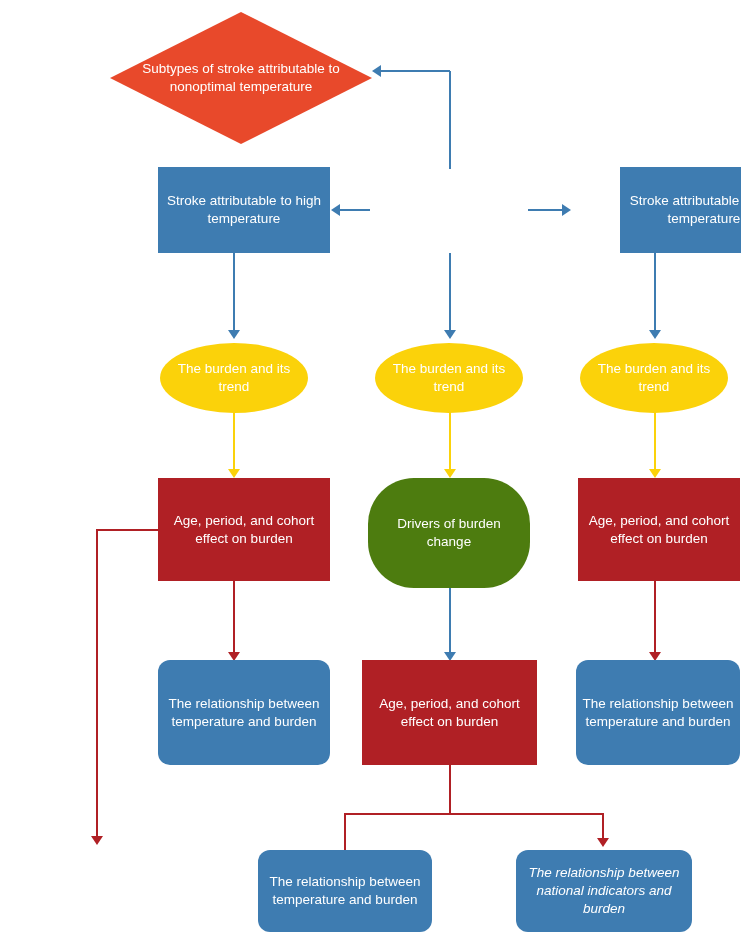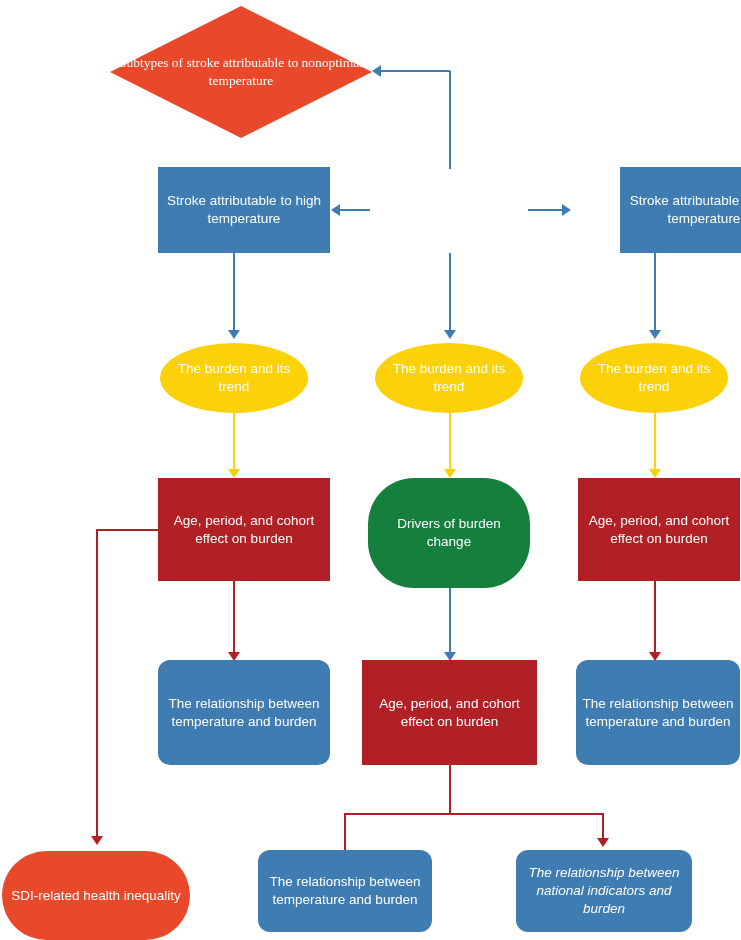--- a/index.html
+++ b/index.html
@@ -29,21 +29,21 @@
     padding: 2px 6px;
     z-index: 3;
   }
   .node span { display: block; width: 100%; }
 
   
   .sq-blue   { background: #3E7CB1; }
   .rr-blue   { background: #3E7CB1; border-radius: 12px; }
   .sq-red    { background: #B02025; }
   .ellipse-y { background: #FBD20A; border-radius: 50%; }
-  .stadium-dk{ background: #15803d; border-radius: 46px; }
+  .stadium-dk{ background: #4d7c0f; border-radius: 46px; }
   .stadium-or{ background: #E8492B; border-radius: 46px; }
 
   .diamond {
     position: absolute;
     z-index: 3;
   }
   .diamond .dlabel {
     position: absolute;
     inset: 0;
     display: flex;
@@ -147,21 +147,21 @@
   </div>
 
   <div class="conn">
     <div class="vline c-red" style="left:449px; top:765px; width:2px; height:49px;"></div>
     <div class="hline c-red" style="left:344px; top:813px; width:260px; height:2px;"></div>
     <div class="vline c-red" style="left:344px; top:813px; width:2px; height:38px;"></div>
     <div class="vline c-red" style="left:602px; top:813px; width:2px; height:26px;"></div>
     <div class="arrow a-down-red" style="left:597px; top:838px;"></div>
   </div>
 
-  <div class="diamond" style="left:110px; top:6px; width:262px; height:132px;font-family:Liberation Serif, serif;">
+  <div class="diamond" style="left:110px; top:12px; width:262px; height:132px;">
     <svg width="262" height="132" viewBox="0 0 262 132">
       <polygon points="131,0 262,66 131,132 0,66" fill="#E8492B"></polygon>
     </svg>
     <div class="dlabel">Subtypes of stroke attributable to nonoptimal temperature</div>
   </div>
 
   <div class="node sq-blue" style="left:158px; top:167px; width:172px; height:86px;">
     <span>Stroke attributable to high temperature</span>
   </div>
 
@@ -199,23 +199,20 @@
   </div>
 
   <div class="node sq-red" style="left:362px; top:660px; width:175px; height:105px;">
     <span>Age, period, and cohort effect on burden</span>
   </div>
 
   <div class="node rr-blue" style="left:576px; top:660px; width:164px; height:105px;">
     <span>The relationship between temperature and burden</span>
   </div>
 
-  <div class="node stadium-or" style="left:2px; top:851px; width:188px; height:89px;">
-    <span>SDI-related health inequality</span>
-  </div>
 
   <div class="node rr-blue" style="left:258px; top:850px; width:174px; height:82px;">
     <span>The relationship between temperature and burden</span>
   </div>
 
   <div class="node rr-blue" style="left:516px; top:850px; width:176px; height:82px;font-style:italic;">
     <span>The relationship between national indicators and burden</span>
   </div>
 
 </div>

